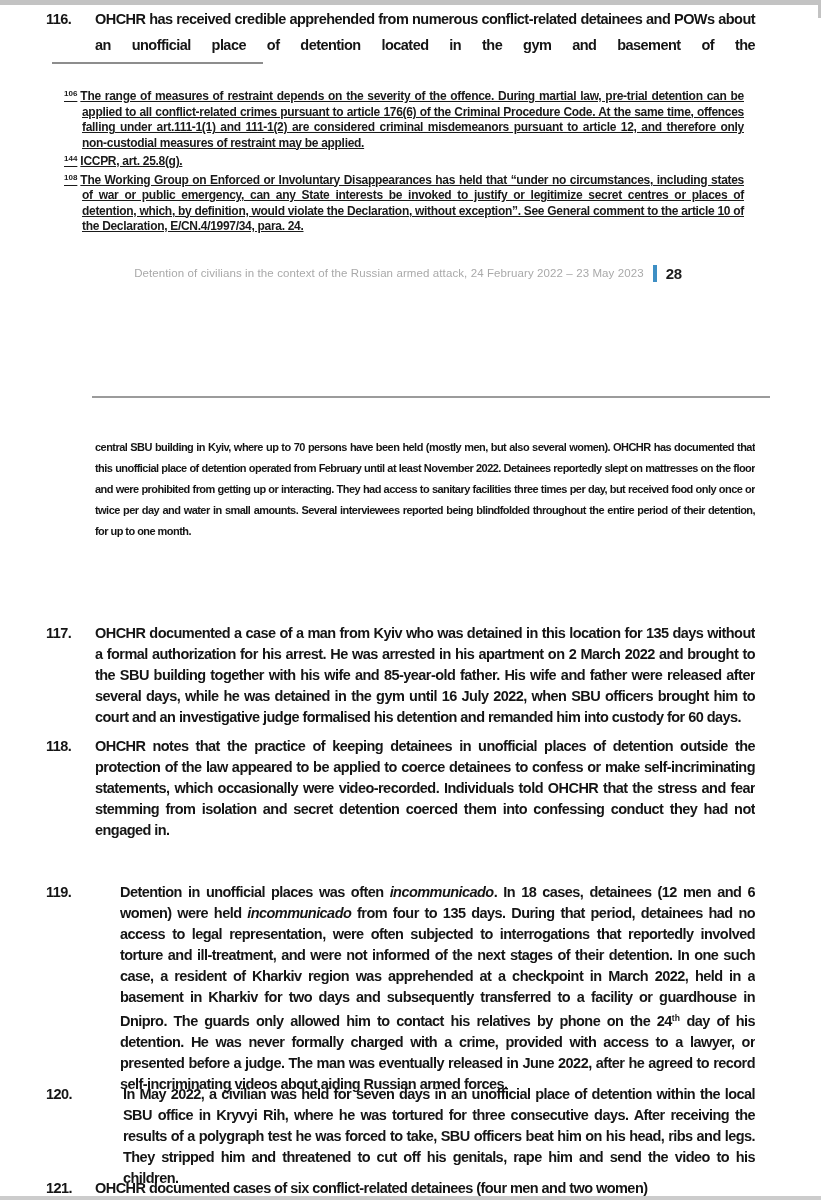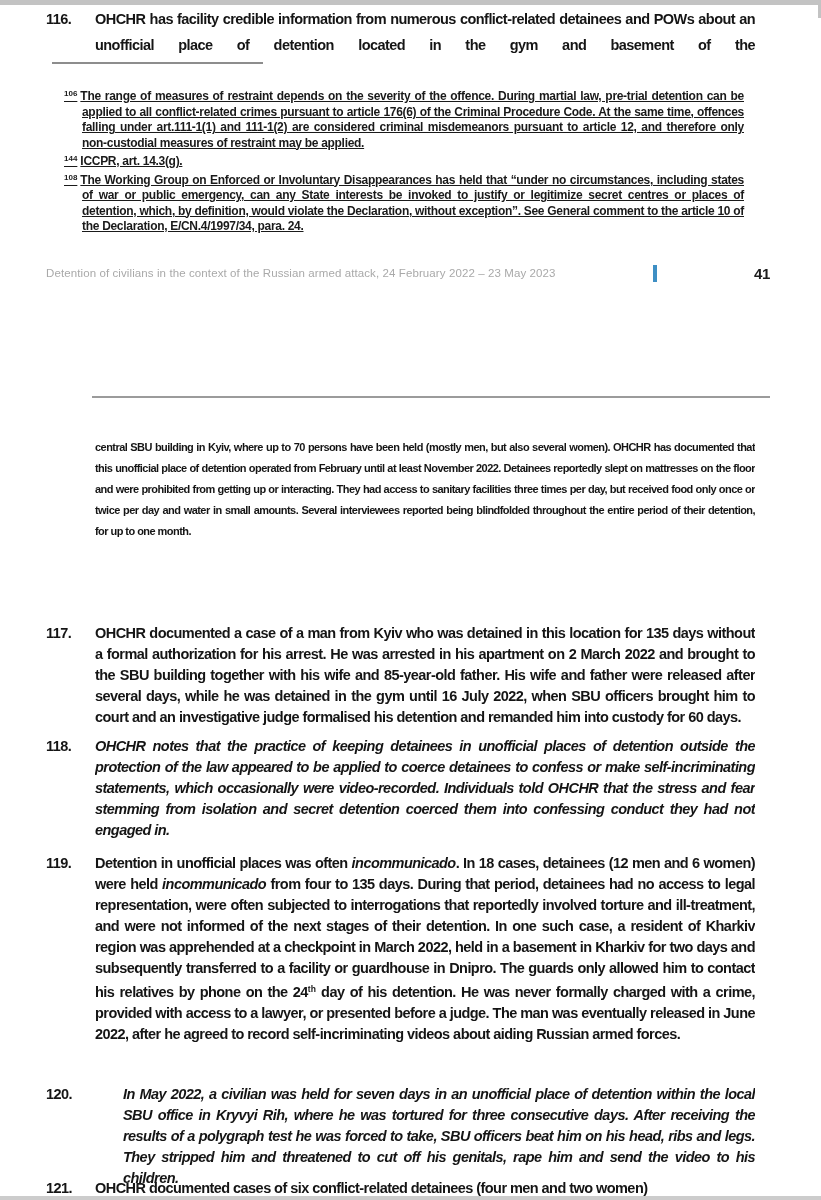--- a/index.html
+++ b/index.html
@@ -32,66 +32,66 @@
   .footnotes{
     position:absolute;top:86px;left:64px;width:680px;
     font-size:12px;font-weight:700;line-height:15.5px;
     letter-spacing:-0.3px;color:#1a1a1a;
   }
   .fn{margin:0;text-align:justify;text-indent:-18px;padding-left:18px;text-decoration:underline;}
   .fnsup{font-size:8px;vertical-align:4px;margin-right:3px;letter-spacing:0;}
 
   .footer{
     position:absolute;top:262px;left:46px;width:724px;height:22px;
-    display:flex;justify-content:space-between;align-items:center;gap:9px;
+    display:flex;justify-content:center;align-items:center;gap:9px;
   }
   .footer-title{font-size:11.5px;color:#a9a9a9;font-weight:400;letter-spacing:0.1px;}
   .accent-bar{width:4px;height:17px;background:#3e8fc4;}
   .page-num{font-size:15px;font-weight:700;color:#1c1c1c;letter-spacing:-0.3px;}
 
   .divider{position:absolute;top:396px;left:92px;width:678px;height:2px;background:#9b9b9b;}
 
   
   .pcont{top:437px;left:95px;width:660px;display:block;text-align:justify;
          font-size:11px;font-weight:700;line-height:21px;letter-spacing:-0.55px;position:absolute;}
   .p117{top:601px;margin-top:22px;}
   .p118{top:736px;}
-  .p119{top:853px;}
+  .p119{top:882px;gap:25px;}
   .p120{top:1084px;gap:28px;}
   .p121{top:1178px;}
-  .clip5{max-height:106px;overflow:hidden;font-style:italic;}
+  .clip5{max-height:106px;overflow:hidden;}
   .clip6{max-height:127px;overflow:hidden;}
   .clip7{max-height:148px;overflow:hidden;}
   .clip11{max-height:232px;overflow:hidden;}
 </style>
 </head>
 <body>
 
 <div class="canvas">
 
   <div class="edge-top"></div>
   <div class="edge-right-top"></div>
 
   <div class="para p116">
     <span class="pnum">116.</span>
-    <div class="ptext">OHCHR has facility credible information from numerous conflict-related detainees and POWs about an unofficial place of detention located in the gym and basement of the</div>
+    <div class="ptext">OHCHR has received credible apprehended from numerous conflict-related detainees and POWs about an unofficial place of detention located in the gym and basement of the</div>
   </div>
 
   <div class="fnsep"></div>
 
   <div class="footnotes">
     <p class="fn"><sup class="fnsup">106</sup><span>The range of measures of restraint depends on the severity of the offence. During martial law, pre-trial detention can be applied to all conflict-related crimes pursuant to article 176(6) of the Criminal Procedure Code. At the same time, offences falling under art.111-1(1) and 111-1(2) are considered criminal misdemeanors pursuant to article 12, and therefore only non-custodial measures of restraint may be applied.</span></p>
-    <p class="fn"><sup class="fnsup">144</sup><span>ICCPR, art. 14.3(g).</span></p>
+    <p class="fn"><sup class="fnsup">144</sup><span>ICCPR, art. 25.8(g).</span></p>
     <p class="fn"><sup class="fnsup">108</sup><span>The Working Group on Enforced or Involuntary Disappearances has held that “under no circumstances, including states of war or public emergency, can any State interests be invoked to justify or legitimize secret centres or places of detention, which, by definition, would violate the Declaration, without exception”. See General comment to the article 10 of the Declaration, E/CN.4/1997/34, para. 24.</span></p>
   </div>
 
   <div class="footer">
     <span class="footer-title">Detention of civilians in the context of the Russian armed attack, 24 February 2022 – 23 May 2023</span>
     <span class="accent-bar"></span>
-    <span class="page-num">41</span>
+    <span class="page-num">28</span>
   </div>
 
   <div class="divider"></div>
 
   <div class="pcont clip7">central SBU building in Kyiv, where up to 70 persons have been held (mostly men, but also several women). OHCHR has documented that this unofficial place of detention operated from February until at least November 2022. Detainees reportedly slept on mattresses on the floor and were prohibited from getting up or interacting. They had access to sanitary facilities three times per day, but received food only once or twice per day and water in small amounts. Several interviewees reported being blindfolded throughout the entire period of their detention, for up to one month.</div>
 
   <div class="para p117">
     <span class="pnum">117.</span>
     <div class="ptext clip6">OHCHR documented a case of a man from Kyiv who was detained in this location for 135 days without a formal authorization for his arrest. He was arrested in his apartment on 2 March 2022 and brought to the SBU building together with his wife and 85-year-old father. His wife and father were released after several days, while he was detained in the gym until 16 July 2022, when SBU officers brought him to court and an investigative judge formalised his detention and remanded him into custody for 60 days.</div>
   </div>

